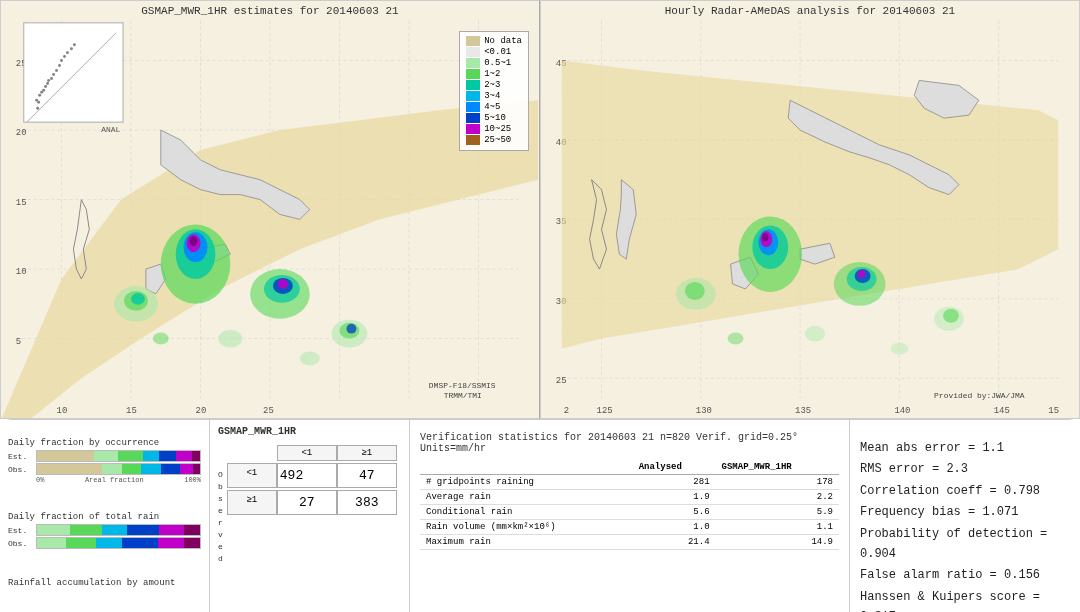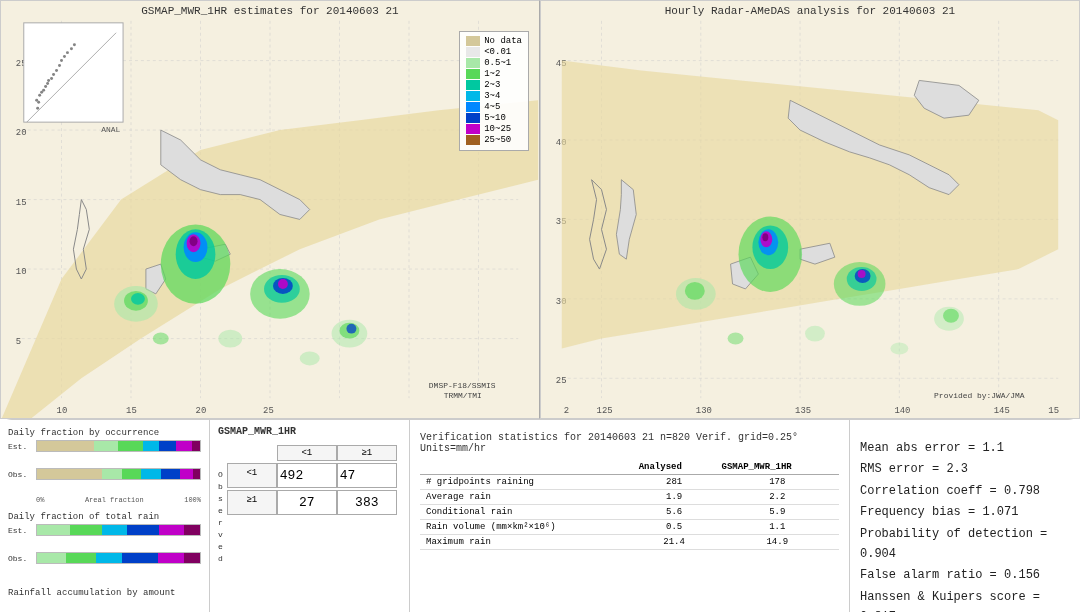--- a/index.html
+++ b/index.html
@@ -89,21 +89,21 @@
       margin-bottom: 4px;
     }
     .chart-title {
       font-size: 9px;
       color: #333;
       margin-bottom: 2px;
     }
     .chart-row {
       display: flex;
       align-items: center;
-      margin-bottom: 16px;
+      margin-bottom: 1px;
     }
     .chart-label {
       font-size: 8px;
       color: #333;
       width: 28px;
     }
     .chart-bar-container {
       flex: 1;
       height: 12px;
       background: #eee;
@@ -150,21 +150,21 @@
     }
     .stats-table th {
       border-bottom: 1px solid #aaa;
       padding: 2px 6px;
       text-align: left;
       font-size: 9px;
     }
     .stats-table td {
       padding: 2px 6px;
       border-bottom: 1px solid #ddd;
-      text-align: center;
+      text-align: right;
     }
     .stats-table td:first-child {
       text-align: left;
     }
     
     .right-stats-panel {
       width: 230px;
       padding: 18px 10px;
       font-size: 12px;
       line-height: 1.7;
@@ -487,21 +487,21 @@
 
           <div style="display:grid;grid-template-columns:50px 60px 60px;font-size:9px;margin-bottom:2px;">
             <div style="text-align:center;padding:2px;"></div>
             <div style="text-align:center;padding:2px;border:1px solid #aaa;background:#f5f5f5;">&lt;1</div>
             <div style="text-align:center;padding:2px;border:1px solid #aaa;background:#f5f5f5;">≥1</div>
           </div>
 
           <div style="display:grid;grid-template-columns:50px 60px 60px;font-size:9px;margin-bottom:2px;">
             <div style="text-align:center;padding:4px;border:1px solid #aaa;background:#f5f5f5;">&lt;1</div>
             <div style="padding:4px 2px;border:1px solid #aaa;font-size:13px;">492</div>
-            <div style="padding:4px 2px;border:1px solid #aaa;font-size:13px;">47</div>
+            <div style="text-align:center;padding:4px 2px;border:1px solid #aaa;font-size:13px;">47</div>
           </div>
 
           <div style="display:grid;grid-template-columns:50px 60px 60px;font-size:9px;">
             <div style="text-align:center;padding:4px;border:1px solid #aaa;background:#f5f5f5;">≥1</div>
             <div style="text-align:center;padding:4px 2px;border:1px solid #aaa;font-size:13px;">27</div>
             <div style="text-align:center;padding:4px 2px;border:1px solid #aaa;font-size:13px;">383</div>
           </div>
         </div>
       </div>
     </div>
@@ -527,21 +527,21 @@
             <td>1.9</td>
             <td>2.2</td>
           </tr>
           <tr>
             <td>Conditional rain</td>
             <td>5.6</td>
             <td>5.9</td>
           </tr>
           <tr>
             <td>Rain volume (mm×km²×10⁶)</td>
-            <td>0.5</td>
+            <td>1.0</td>
             <td>1.1</td>
           </tr>
           <tr>
             <td>Maximum rain</td>
             <td>21.4</td>
             <td>14.9</td>
           </tr>
         </tbody>
       </table>
     </div>

